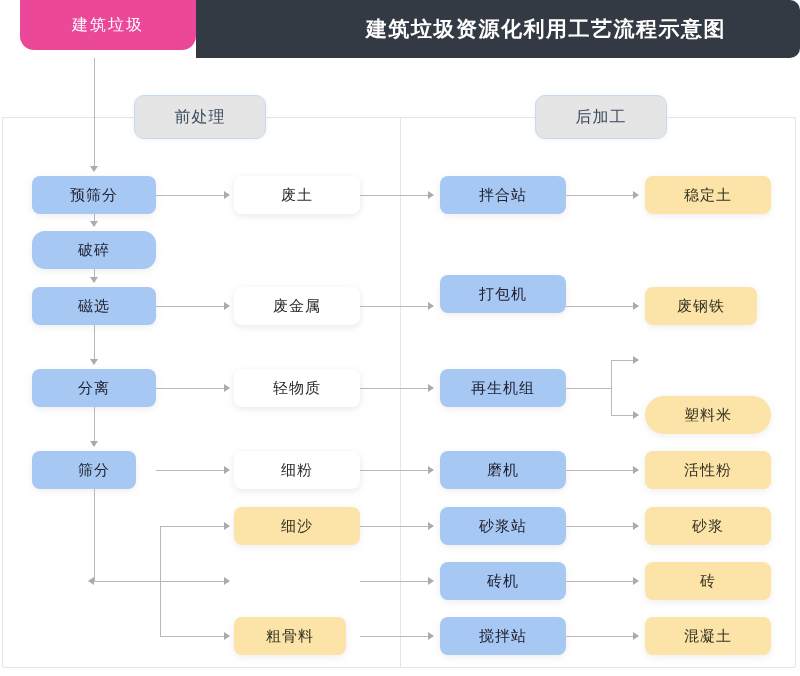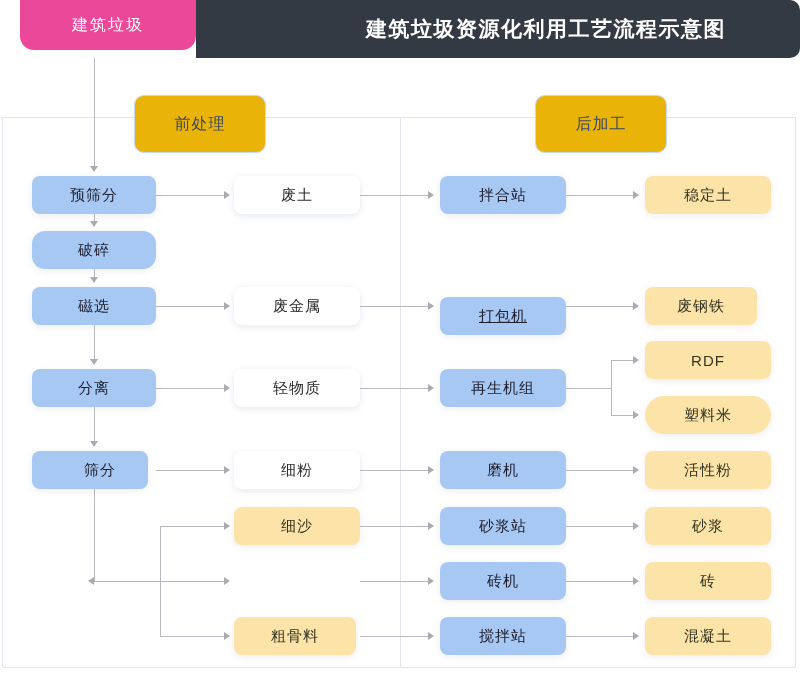--- a/index.html
+++ b/index.html
@@ -45,22 +45,22 @@
     position: absolute; left: 400px; top: 118px; width: 1px; height: 549px;
     background: #e4e4ee;
   }
   .h-rule {
     position: absolute; left: 2px; top: 117px; width: 794px; height: 1px;
     background: #e4e4ee;
   }
 
   
   .pill {
-    position: absolute; height: 58px;
-    background: #eab308;
+    position: absolute; height: 44px;
+    background: #e5e5e5;
     border: 1px solid #c5d9f3;
     border-radius: 10px;
     display: flex; align-items: center; justify-content: center;
     color: #3c4a60; font-size: 16px; letter-spacing: 1px;
     box-shadow: 0 1px 4px rgba(120,140,180,0.10);
   }
 
   
   .node {
     position: absolute; height: 38px;
@@ -110,21 +110,21 @@
   <div class="frame"></div>
   <div class="v-divider"></div>
 
   <div class="pill" style="left:134px; top:95px; width:132px;">前处理</div>
   <div class="pill" style="left:535px; top:95px; width:132px;">后加工</div>
 
   <div class="node blue" style="left:32px; top:176px; width:124px;">预筛分</div>
   <div class="node blue" style="left:32px; top:231px; width:124px;border-radius:13px;">破碎</div>
   <div class="node blue" style="left:32px; top:287px; width:124px;">磁选</div>
   <div class="node blue" style="left:32px; top:369px; width:124px;">分离</div>
-  <div class="node blue" style="left:32px; top:451px; width:116px;padding-left:20px;">筛分</div>
+  <div class="node blue" style="left:32px; top:451px; width:104px;padding-left:20px;">筛分</div>
 
   <div class="ln v" style="left:94px; top:58px; height:110px;"></div>
   <div class="ah down" style="left:90px; top:166px;"></div>
 
   <div class="ln v" style="left:94px; top:214px; height:9px;"></div>
   <div class="ah down" style="left:90px; top:221px;"></div>
 
   <div class="ln v" style="left:94px; top:269px; height:9px;"></div>
   <div class="ah down" style="left:90px; top:277px;"></div>
 
@@ -132,21 +132,21 @@
   <div class="ah down" style="left:90px; top:359px;"></div>
 
   <div class="ln v" style="left:94px; top:407px; height:36px;"></div>
   <div class="ah down" style="left:90px; top:441px;"></div>
 
   <div class="node white" style="left:234px; top:176px; width:126px;">废土</div>
   <div class="node white" style="left:234px; top:287px; width:126px;">废金属</div>
   <div class="node white" style="left:234px; top:369px; width:126px;">轻物质</div>
   <div class="node white" style="left:234px; top:451px; width:126px;">细粉</div>
   <div class="node yellow" style="left:234px; top:507px; width:126px;">细沙</div>
-  <div class="node yellow" style="left:234px; top:617px; width:122px;">粗骨料</div>
+  <div class="node yellow" style="left:234px; top:617px; width:112px;">粗骨料</div>
 
   <div class="ln h" style="left:156px; top:195px; width:70px;"></div>
   <div class="ah right" style="left:224px; top:191px;"></div>
 
   <div class="ln h" style="left:156px; top:306px; width:70px;"></div>
   <div class="ah right" style="left:224px; top:302px;"></div>
 
   <div class="ln h" style="left:156px; top:388px; width:70px;"></div>
   <div class="ah right" style="left:224px; top:384px;"></div>
 
@@ -160,21 +160,21 @@
 
   <div class="ln h" style="left:160px; top:526px; width:66px;"></div>
   <div class="ah right" style="left:224px; top:522px;"></div>
 
   <div class="ah right" style="left:224px; top:577px;"></div>
 
   <div class="ln h" style="left:160px; top:636px; width:66px;"></div>
   <div class="ah right" style="left:224px; top:632px;"></div>
 
   <div class="node blue" style="left:440px; top:176px; width:126px;">拌合站</div>
-  <div class="node blue" style="left:440px; top:297px; width:126px;text-decoration:underline;">打包机</div>
+  <div class="node blue" style="left:440px; top:275px; width:126px;">打包机</div>
   <div class="node blue" style="left:440px; top:369px; width:126px;">再生机组</div>
   <div class="node blue" style="left:440px; top:451px; width:126px;text-align:right;">磨机</div>
   <div class="node blue" style="left:440px; top:507px; width:126px;">砂浆站</div>
   <div class="node blue" style="left:440px; top:562px; width:126px;">砖机</div>
   <div class="node blue" style="left:440px; top:617px; width:126px;">搅拌站</div>
 
   <div class="ln h" style="left:360px; top:195px; width:70px;"></div>
   <div class="ah right" style="left:428px; top:191px;"></div>
 
   <div class="ln h" style="left:360px; top:306px; width:70px;"></div>
@@ -190,21 +190,20 @@
   <div class="ah right" style="left:428px; top:522px;"></div>
 
   <div class="ln h" style="left:360px; top:581px; width:70px;"></div>
   <div class="ah right" style="left:428px; top:577px;"></div>
 
   <div class="ln h" style="left:360px; top:636px; width:70px;"></div>
   <div class="ah right" style="left:428px; top:632px;"></div>
 
   <div class="node yellow" style="left:645px; top:176px; width:126px;">稳定土</div>
   <div class="node yellow" style="left:645px; top:287px; width:112px;">废钢铁</div>
-  <div class="node yellow" style="left:645px; top:341px; width:126px;">RDF</div>
   <div class="node yellow" style="left:645px; top:396px; width:126px;border-radius:19px;">塑料米</div>
   <div class="node yellow" style="left:645px; top:451px; width:126px;">活性粉</div>
   <div class="node yellow" style="left:645px; top:507px; width:126px;">砂浆</div>
   <div class="node yellow" style="left:645px; top:562px; width:126px;">砖</div>
   <div class="node yellow" style="left:645px; top:617px; width:126px;">混凝土</div>
 
   <div class="ln h" style="left:566px; top:195px; width:68px;"></div>
   <div class="ah right" style="left:633px; top:191px;"></div>
 
   <div class="ln h" style="left:566px; top:306px; width:68px;"></div>

